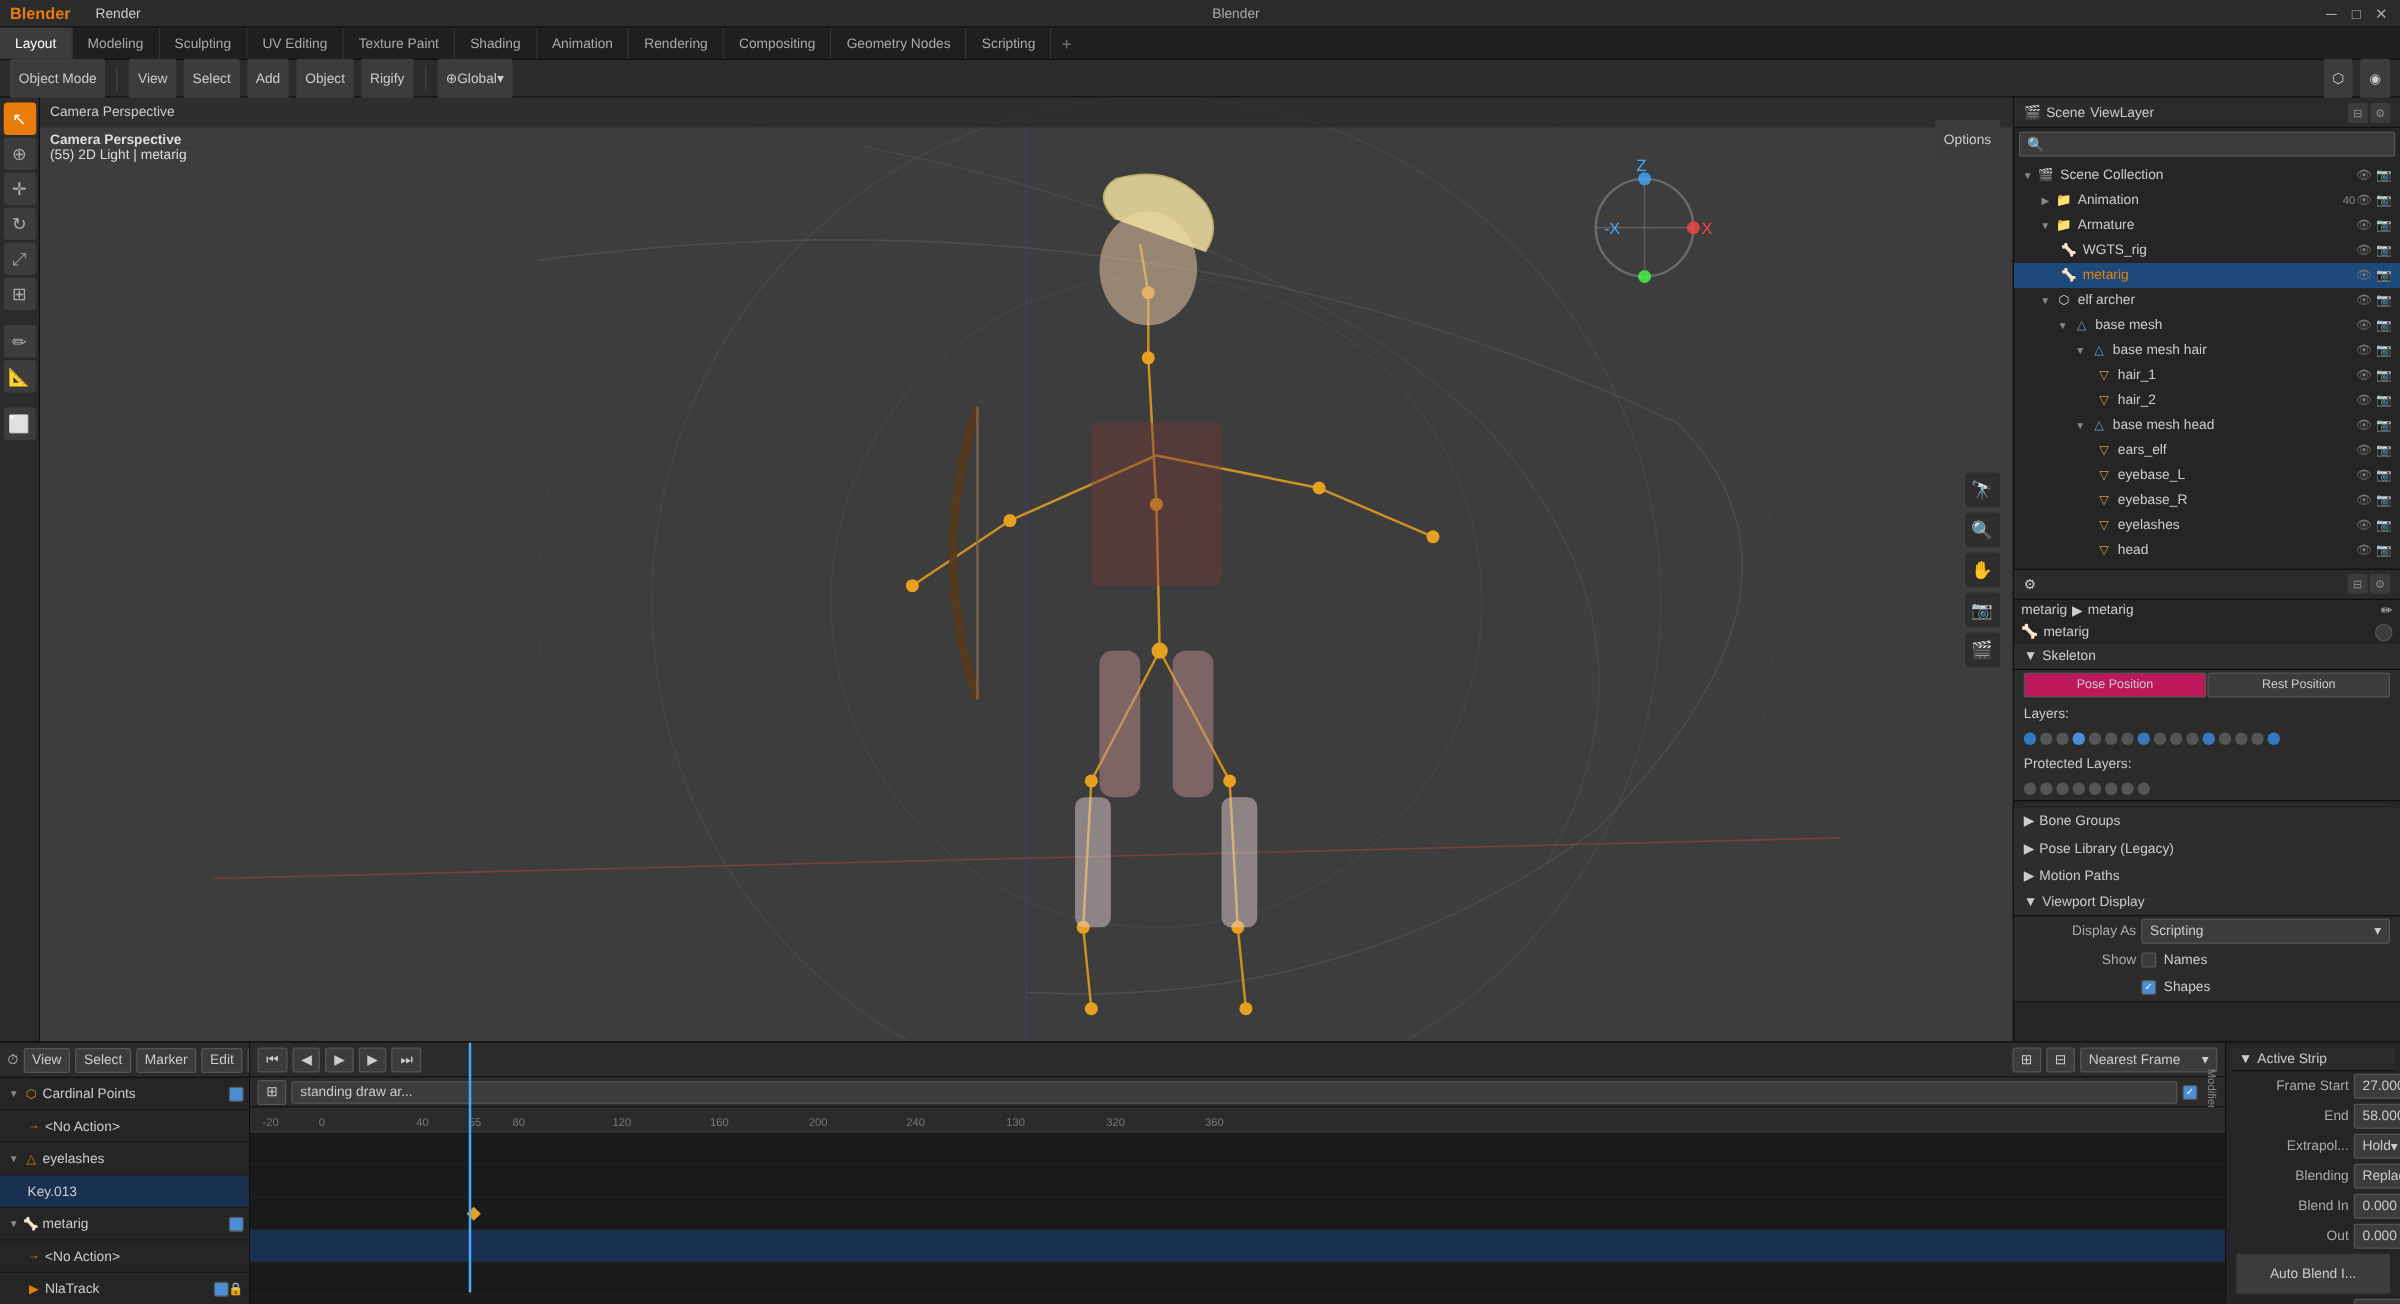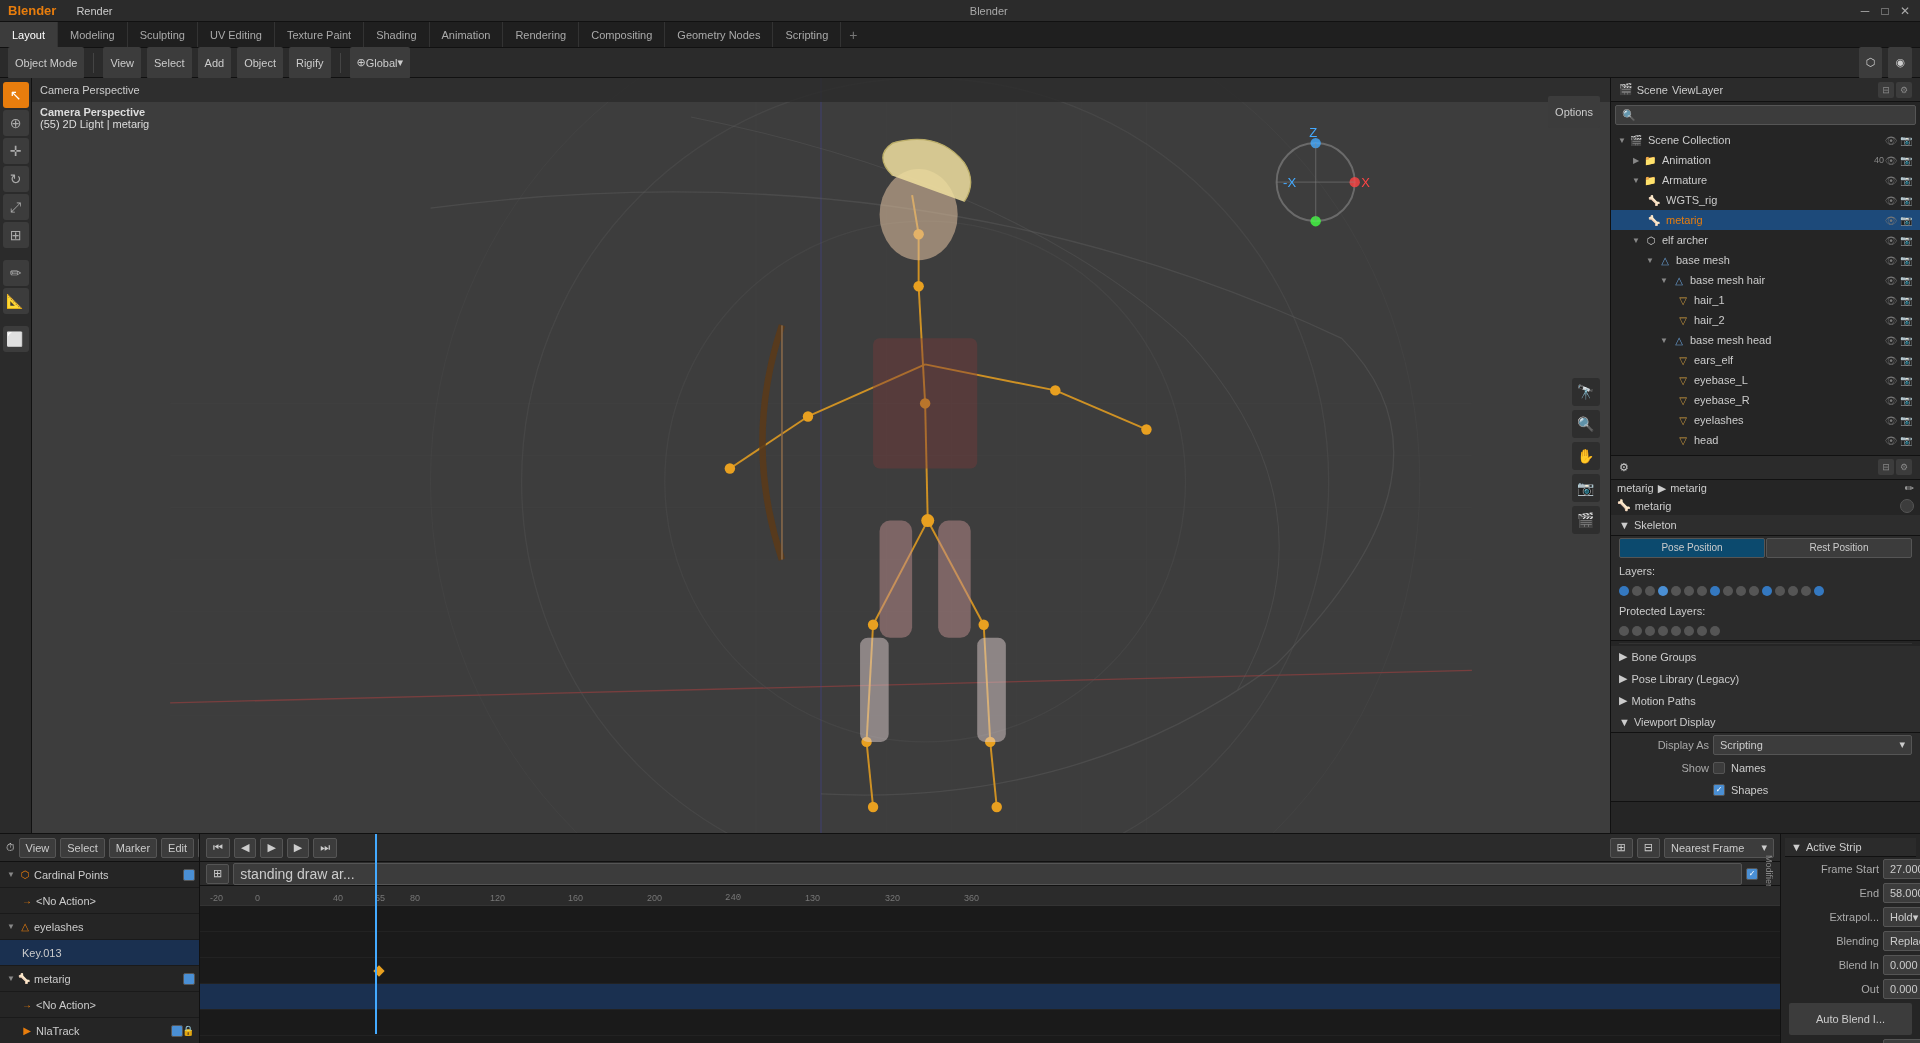--- a/index.html
+++ b/index.html
@@ -317,21 +317,21 @@
       padding: 2px 4px;
       font-size: 10px;
       color: #ccc;
       text-align: center;
       cursor: pointer;
       height: 20px;
       display: flex;
       align-items: center;
       justify-content: center;
     }
-    .btn-option.active { background: #0c4a6e; }
+    .btn-option.active { background: #be185d; }
 
     
     .layers-row {
       display: flex;
       align-items: center;
       gap: 3px;
       padding: 4px 8px;
       flex-wrap: wrap;
     }
     .layer-dot {
@@ -1195,35 +1195,35 @@
         <button class="bh-btn">⊟</button>
         <div class="prop-dropdown" style="width:110px;height:20px;">
           <span>Nearest Frame</span>
           <span>▾</span>
         </div>
       </div>
     </div>
 
     <div style="background:#2b2b2b;height:24px;display:flex;align-items:center;padding:0 6px;gap:4px;border-bottom:1px solid #111;">
       <button class="bh-btn">⊞</button>
-      <span style="flex:1;font-size:14px;color:#ccc;background:#3c3c3c;padding:2px 6px;border:1px solid #555;border-radius:2px;">standing draw ar...</span>
+      <span style="flex:1;font-size:11px;color:#ccc;background:#3c3c3c;padding:2px 6px;border:1px solid #555;border-radius:2px;">standing draw ar...</span>
       <div class="checkbox checked"></div>
       <span style="writing-mode:vertical-rl;font-size:9px;color:#888;margin-left:2px;">Modifiers</span>
     </div>
 
     <div class="timeline-ruler">
       <div class="ruler-mark" style="left:10px;">-20</div>
       <div class="ruler-mark" style="left:55px;">0</div>
       <div class="ruler-mark" style="left:133px;">40</div>
       <div class="ruler-mark" style="left:175px;">55</div>
       <div class="ruler-mark" style="left:210px;">80</div>
       <div class="ruler-mark" style="left:290px;">120</div>
       <div class="ruler-mark" style="left:368px;">160</div>
       <div class="ruler-mark" style="left:447px;">200</div>
-      <div class="ruler-mark" style="left:525px;font-family:Liberation Mono, monospace;">240</div>
+      <div class="ruler-mark" style="left:525px;">240</div>
       <div class="ruler-mark" style="left:605px;">130</div>
       <div class="ruler-mark" style="left:685px;">320</div>
       <div class="ruler-mark" style="left:764px;">360</div>
     </div>
 
     <div class="timeline-cursor" style="left:175px;height:200px;"></div>
 
     <div class="timeline-tracks-area" style="height:155px;">
 
       <div class="timeline-row"></div>

